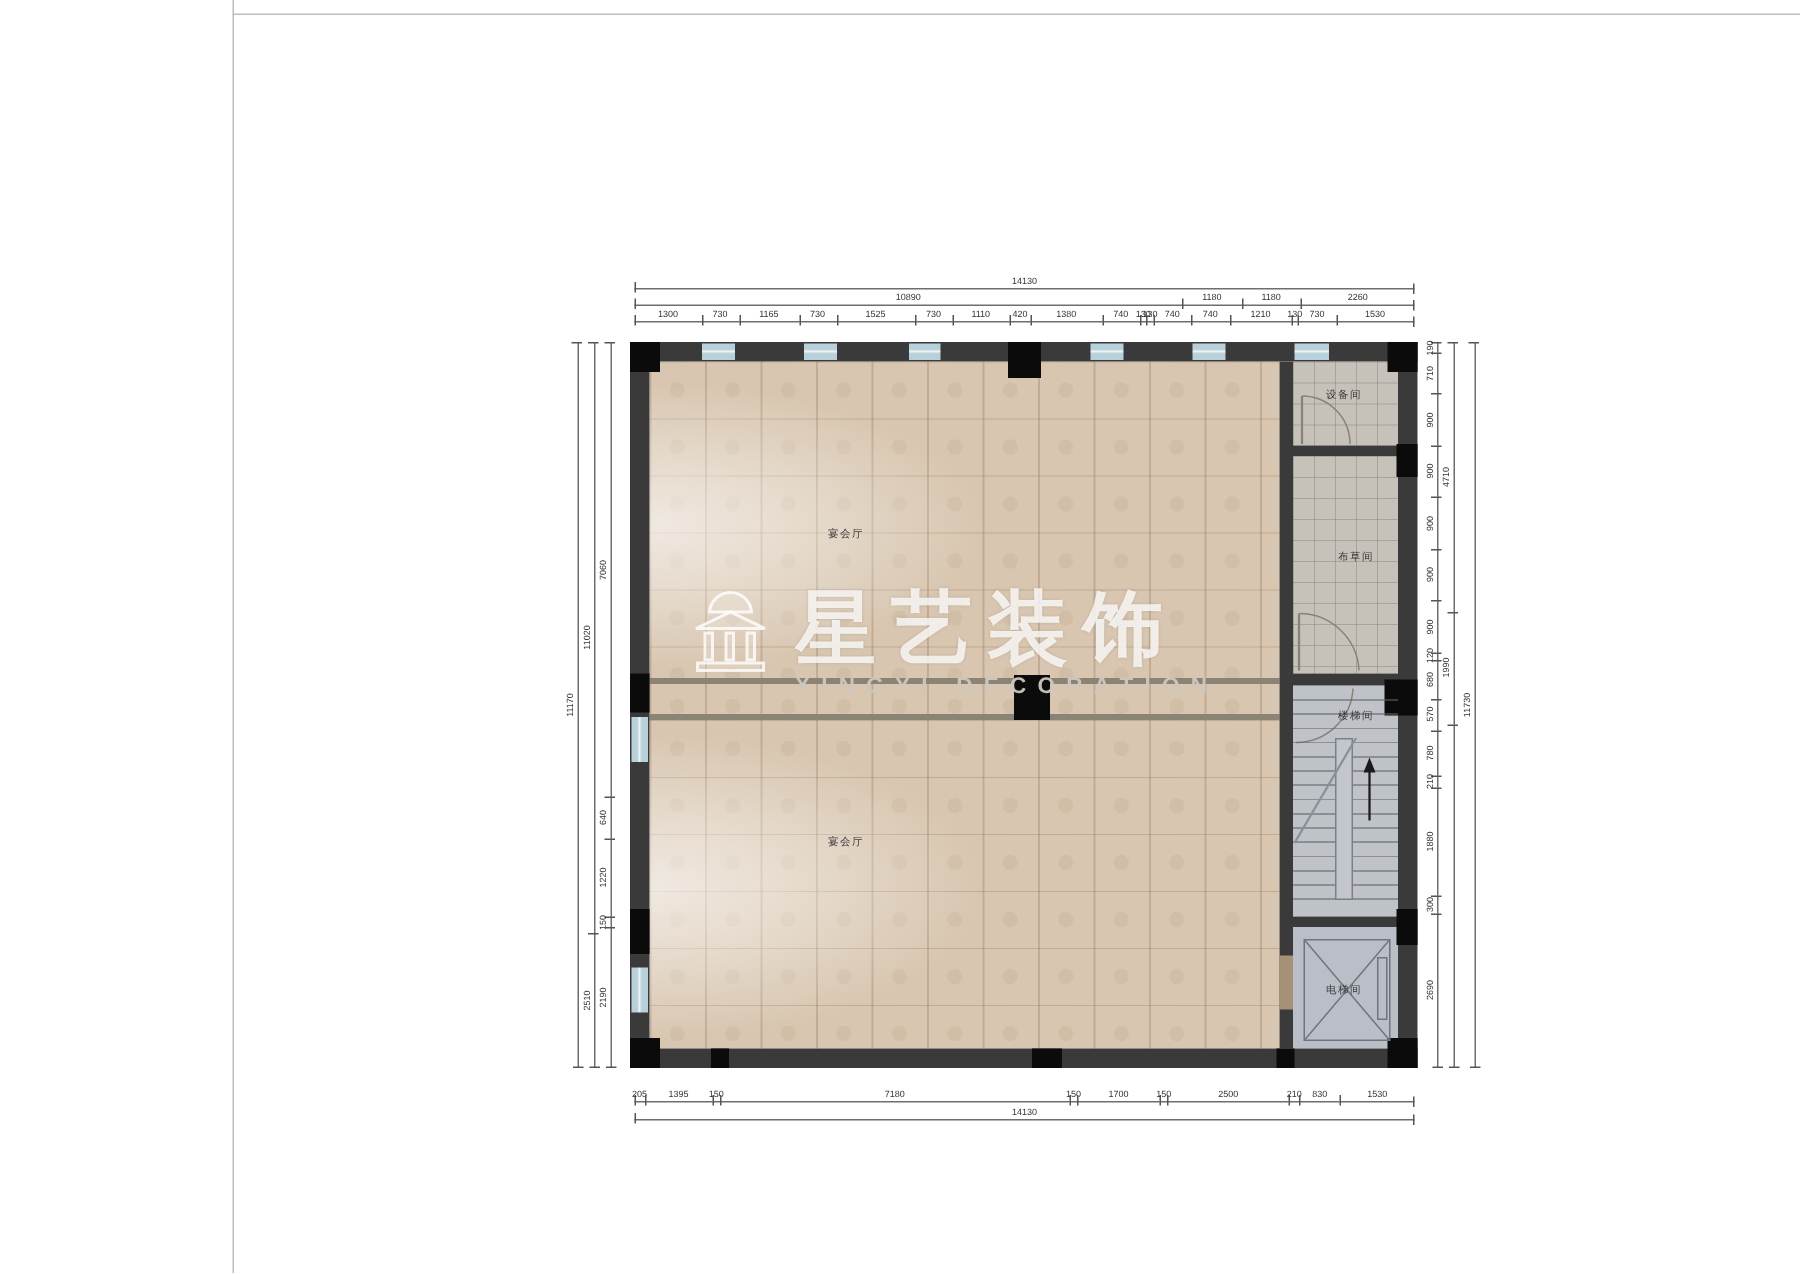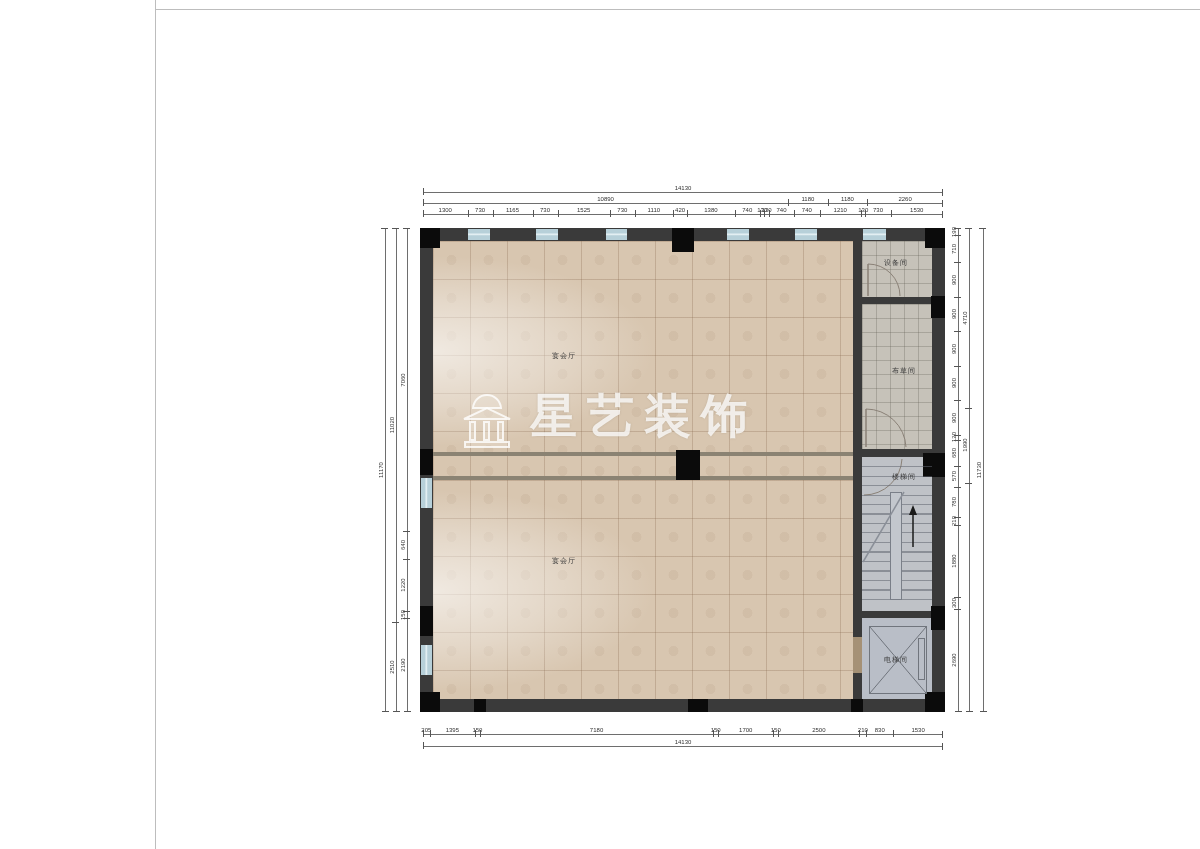--- a/index.html
+++ b/index.html
@@ -39,21 +39,21 @@
   .dim-h::after{content:"";position:absolute;right:0;bottom:-3px;height:7px;border-right:1px solid #555;}
   .dim-h .lbl{position:absolute;left:50%;transform:translateX(-50%);bottom:1px;font-size:6px;color:#333;white-space:nowrap;line-height:1;}
   .dim-v{position:absolute;display:flex;flex-direction:column;width:9px;}
   .dim-v .seg{position:relative;border-right:1px solid #6e6e6e;}
   .dim-v .seg::before{content:"";position:absolute;top:0;right:-3px;width:7px;border-top:1px solid #555;}
   .dim-v::after{content:"";position:absolute;bottom:0;right:-3px;width:7px;border-bottom:1px solid #555;}
   .dim-v .lbl{position:absolute;top:50%;left:50%;transform:translate(-50%,-50%) rotate(-90deg);font-size:6px;color:#333;white-space:nowrap;line-height:1;}
   
   #watermark{display:flex;align-items:flex-start;pointer-events:none;}
   #wm-text{margin-left:14px;}
-  #wm-brand{font-size:47px;font-weight:bold;letter-spacing:10px;color:rgba(255,255,255,.78);
+  #wm-brand{font-size:54px;font-weight:bold;letter-spacing:10px;color:rgba(255,255,255,.78);
             text-shadow:0 0 2px rgba(140,128,110,.35);line-height:1;}
   #wm-sub{margin-top:4px;font-size:15px;font-weight:bold;letter-spacing:7.5px;color:rgba(205,199,189,.95);line-height:1;}
   svg{display:block;}
 </style>
 </head>
 <body>
 
 <div id="canvas">
 
   <div class="abs frame-line" style="left:155px;top:0;width:1px;height:849px;"></div>
@@ -366,16 +366,17 @@
         <path d="M29,3 A14,14 0 0 1 43,16 L15,16 A14,14 0 0 1 29,3 Z"></path>
         <polygon points="6,27 29,16 52,27"></polygon>
         <rect x="12" y="30" width="5" height="18"></rect>
         <rect x="26" y="30" width="5" height="18"></rect>
         <rect x="40" y="30" width="5" height="18"></rect>
         <rect x="7" y="50" width="44" height="5"></rect>
       </g>
     </svg>
     <div id="wm-text">
       <div id="wm-brand">星艺装饰</div>
+      <div id="wm-sub">XINGYI DECORATION</div>
     </div>
   </div>
 
 </div>
 
 </body></html>

